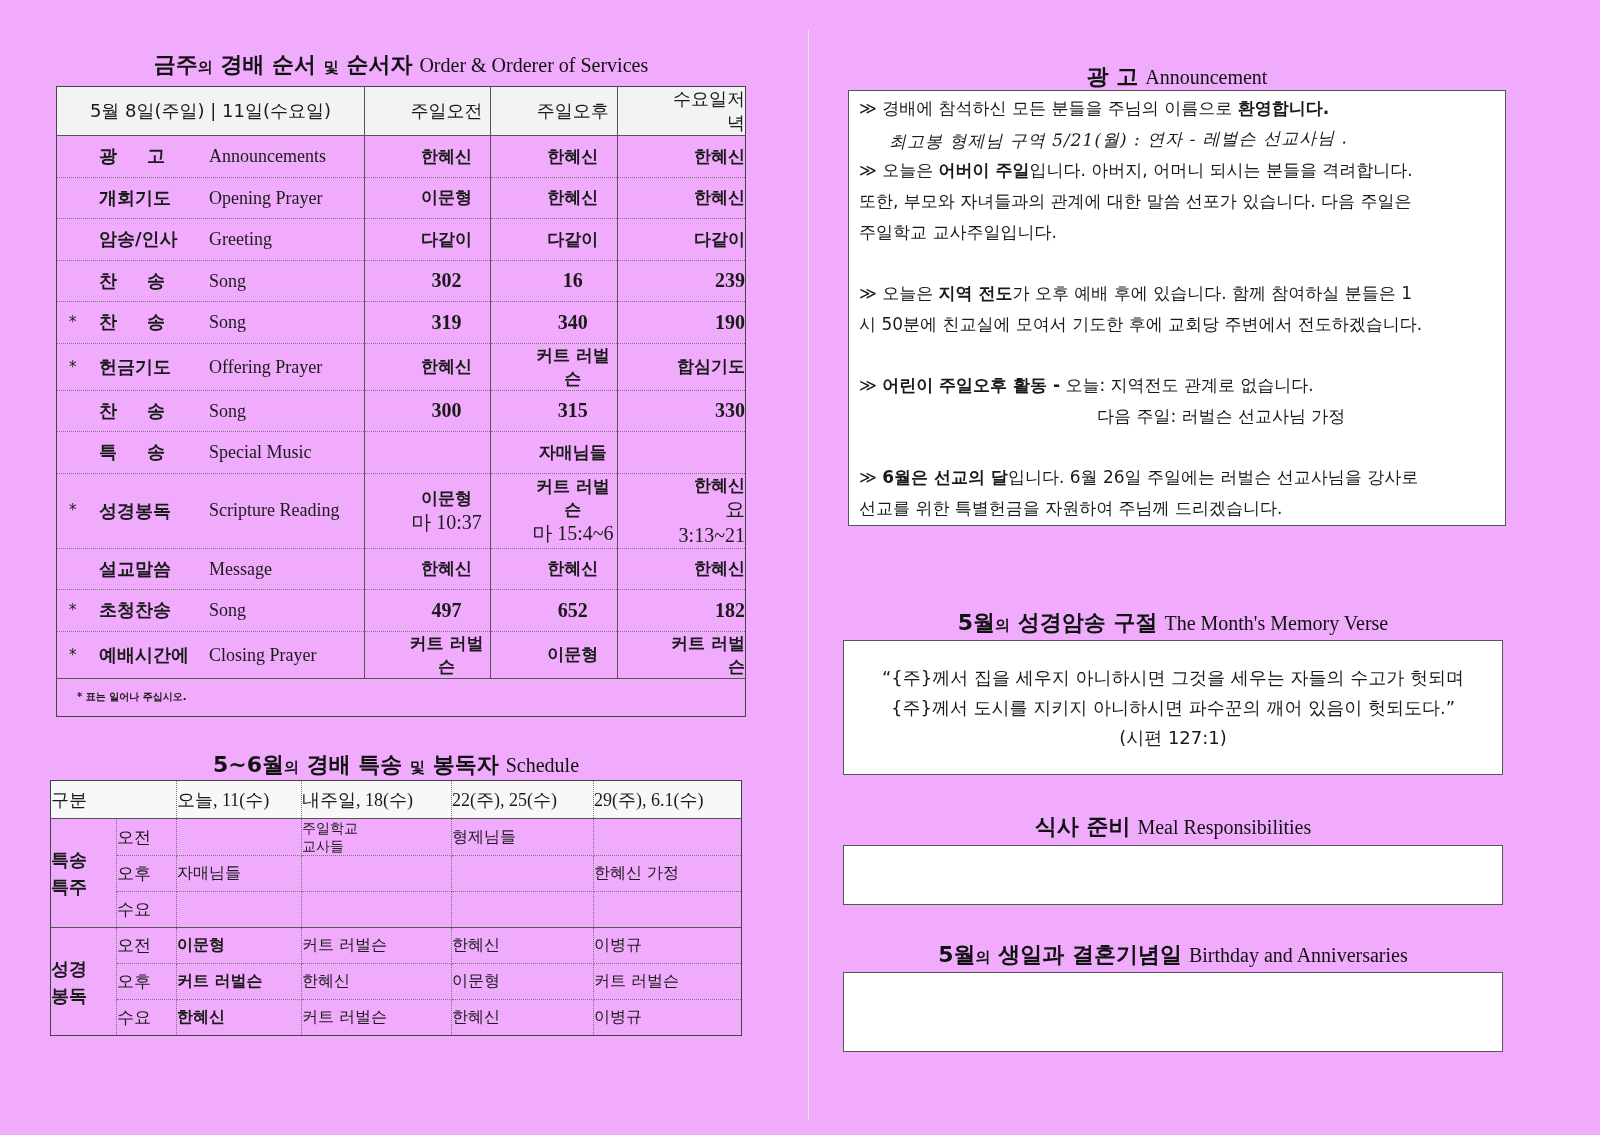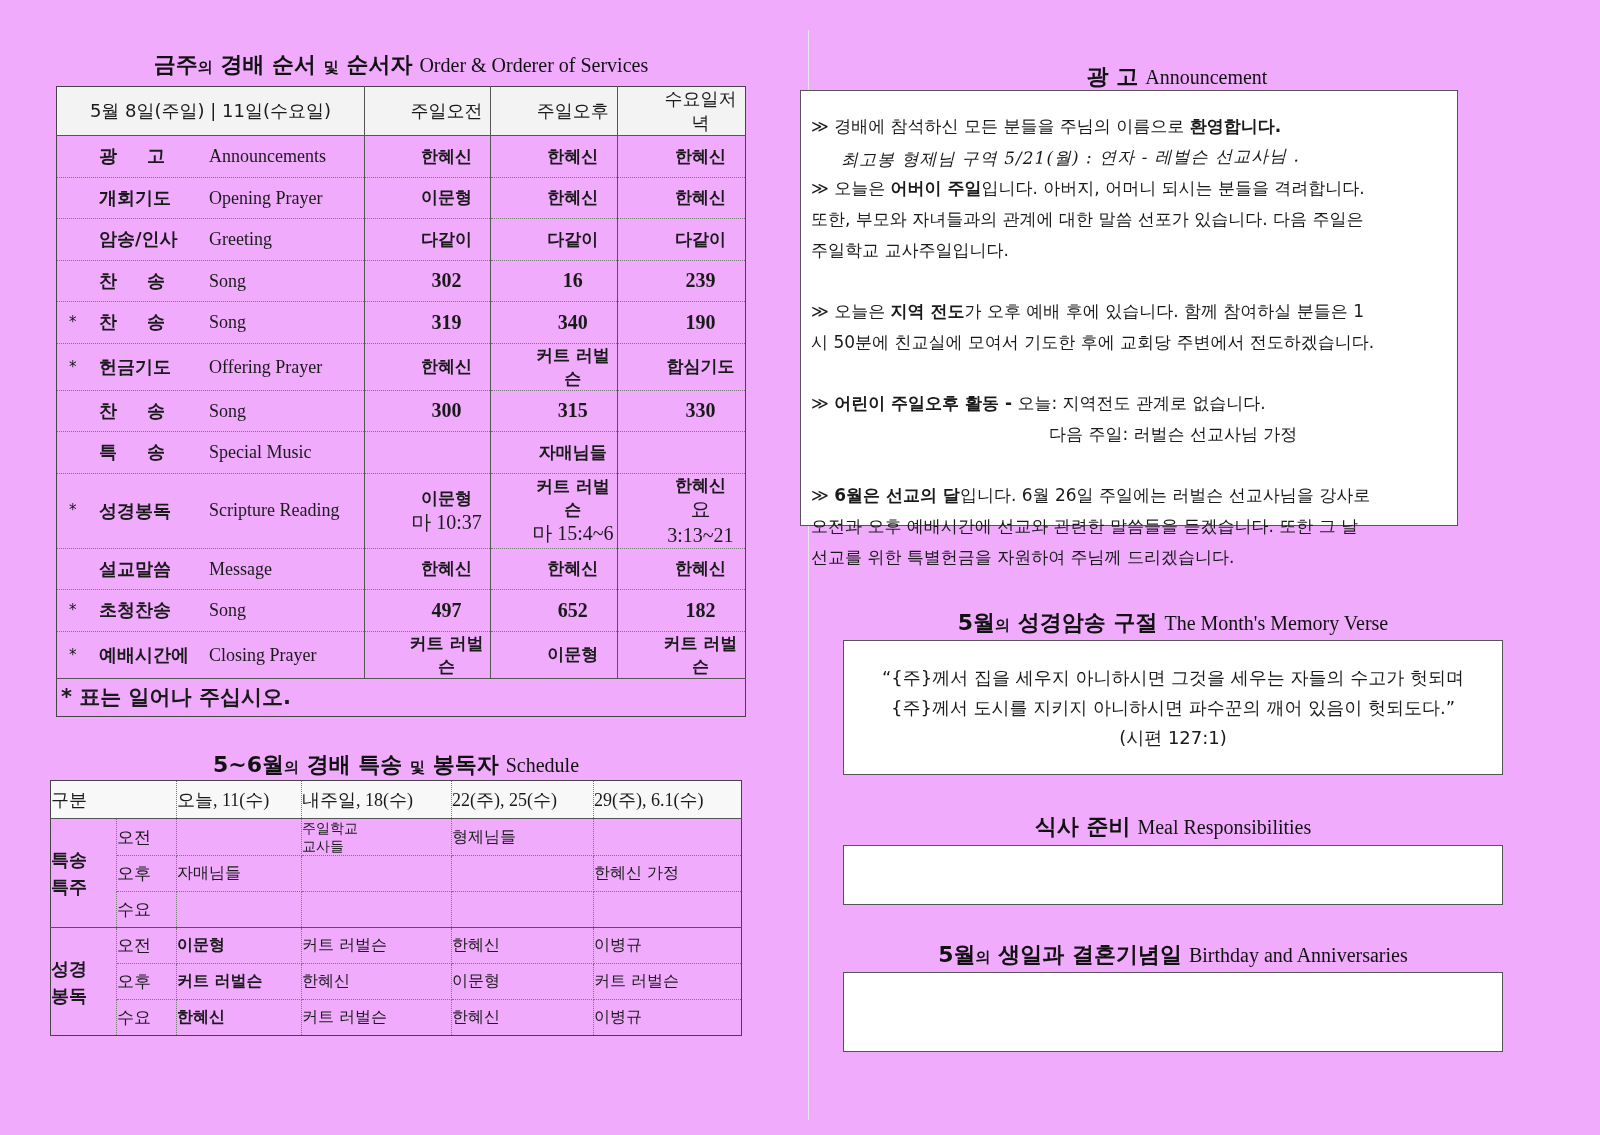--- a/index.html
+++ b/index.html
@@ -22,49 +22,49 @@
     
     table { border-collapse: collapse; }
     .order {
       position: absolute; left: 56px; top: 86px; width: 690px;
       border: 1.5px solid #444; font-family: "DejaVu Sans", sans-serif;
     }
     .order td, .order th { height: 41.5px; font-size: 17px; text-align: center; border-bottom: 1px dotted #777; }
     .order th { font-weight: normal; background: #f3f3f3; height: 37px; border-bottom: 1.5px solid #555; font-size: 18px; margin-left: 20px; }
     .order .c-name { width: 308px; text-align: left; position: relative; border-right: 1px solid #555; }
     .order .c-v { border-right: 1px solid #555; font-weight: bold; padding-left: 38px; }
-    .order .c-v.last { border-right: none; }
+    .order .c-v.last { border-right: none; text-align: right; }
     .order .c-v.num { font-family: "Liberation Serif", serif; font-size: 20px; }
     .order th.c-v { font-weight: normal; }
     .star { position: absolute; left: 12px; top: 50%; transform: translateY(-50%); font-size: 15px; }
     .ko-label { position: absolute; left: 42px; top: 50%; transform: translateY(-50%); font-weight: bold; font-size: 18px; letter-spacing: 0; }
     .ko-label.spaced { letter-spacing: 30px; }
     .en-label { position: absolute; left: 152px; top: 50%; transform: translateY(-50%); font-family: "Liberation Serif", serif; font-size: 18px; }
     .order td.two-line { height: 62px; line-height: 1.3; }
     .order td.two-line .ref { font-family: "Liberation Serif", serif; font-size: 20px; font-weight: normal; }
-    .order .note-row td { text-align: left; padding-left: 4px; font-size: 21px; font-weight: bold; border-bottom: none; border-top: 1.5px solid #555; height: 38px; }
+    .order .note-row td { text-align: left; padding-left: 20px; font-size: 10px; font-weight: bold; border-bottom: none; border-top: 1.5px solid #555; height: 38px; }
 
     
     .sched {
       position: absolute; left: 50px; top: 780px; width: 692px;
       border: 1.5px solid #444; font-family: "DejaVu Sans", sans-serif;
     }
     .sched td, .sched th { font-size: 16px; text-align: left; border-right: 1px dotted #777; border-bottom: 1px dotted #777; height: 36px; }
     .sched th { font-weight: normal; font-family: "Liberation Serif", serif; font-size: 18px; height: 38px; border-bottom: 1.5px solid #555; background: #f8f8f8; }
     .sched th.ko { font-family: "DejaVu Sans", sans-serif; }
     .sched .grp { width: 66px; font-weight: bold; font-size: 18px; line-height: 1.5; border-right: 1px dotted #777; }
     .sched .slot { width: 60px; font-size: 17px; }
     .sched .sep td { border-top: 1.5px solid #555; }
     .sched td.bold { font-weight: bold; }
     .sched td.last, .sched th.last { border-right: none; }
     .sched td.small { font-size: 14px; line-height: 1.3; }
 
     
     .box { position: absolute; border: 1.5px solid #555; background: #fff; font-family: "DejaVu Sans", sans-serif; }
-    .ann { left: 800px; top: 90px; width: 658px; height: 436px; padding: 20px 10px; }
+    .ann { left: 848px; top: 90px; width: 658px; height: 436px; padding: 2px 10px; }
     .ann p { font-size: 17px; line-height: 31px; color: #1a1a1a; }
     .ann p b { font-weight: bold; }
     .ann .gap { height: 30px; }
     .hand {
       font-family: "DejaVu Serif", serif; font-style: italic; font-size: 18px;
       color: #222; padding-left: 30px; letter-spacing: 1px; transform: rotate(-0.5deg);
     }
     .indent { padding-left: 238px; }
     .verse { left: 843px; top: 640px; width: 660px; height: 135px; text-align: center; padding-top: 22px; }
     .verse p { font-size: 18px; line-height: 30px; }
@@ -309,21 +309,20 @@
     <p>또한, 부모와 자녀들과의 관계에 대한 말씀 선포가 있습니다. 다음 주일은</p>
     <p>주일학교 교사주일입니다.</p>
     <div class="gap"></div>
     <p><span>≫ 오늘은 </span><b>지역 전도</b><span>가 오후 예배 후에 있습니다. 함께 참여하실 분들은 1</span></p>
     <p>시 50분에 친교실에 모여서 기도한 후에 교회당 주변에서 전도하겠습니다.</p>
     <div class="gap"></div>
     <p><span>≫ </span><b>어린이 주일오후 활동 -</b><span> 오늘: 지역전도 관계로 없습니다.</span></p>
     <p class="indent">다음 주일: 러벌슨 선교사님 가정</p>
     <div class="gap"></div>
     <p><span>≫ </span><b>6월은 선교의 달</b><span>입니다. 6월 26일 주일에는 러벌슨 선교사님을 강사로</span></p>
-    <p>오전과 오후 예배시간에 선교와 관련한 말씀들을 듣겠습니다. 또한 그 날</p>
     <p>선교를 위한 특별헌금을 자원하여 주님께 드리겠습니다.</p>
   </div>
 
   <div class="sec-title" style="left:843px; top:608px; width:660px;">
     <span class="ko">5월</span><span class="ko-sm">의</span><span class="ko"> 성경암송 구절</span>
     <span class="en">The Month's Memory Verse</span>
   </div>
   <div class="box verse">
     <p>“{주}께서 집을 세우지 아니하시면 그것을 세우는 자들의 수고가 헛되며</p>
     <p>{주}께서 도시를 지키지 아니하시면 파수꾼의 깨어 있음이 헛되도다.”</p>

